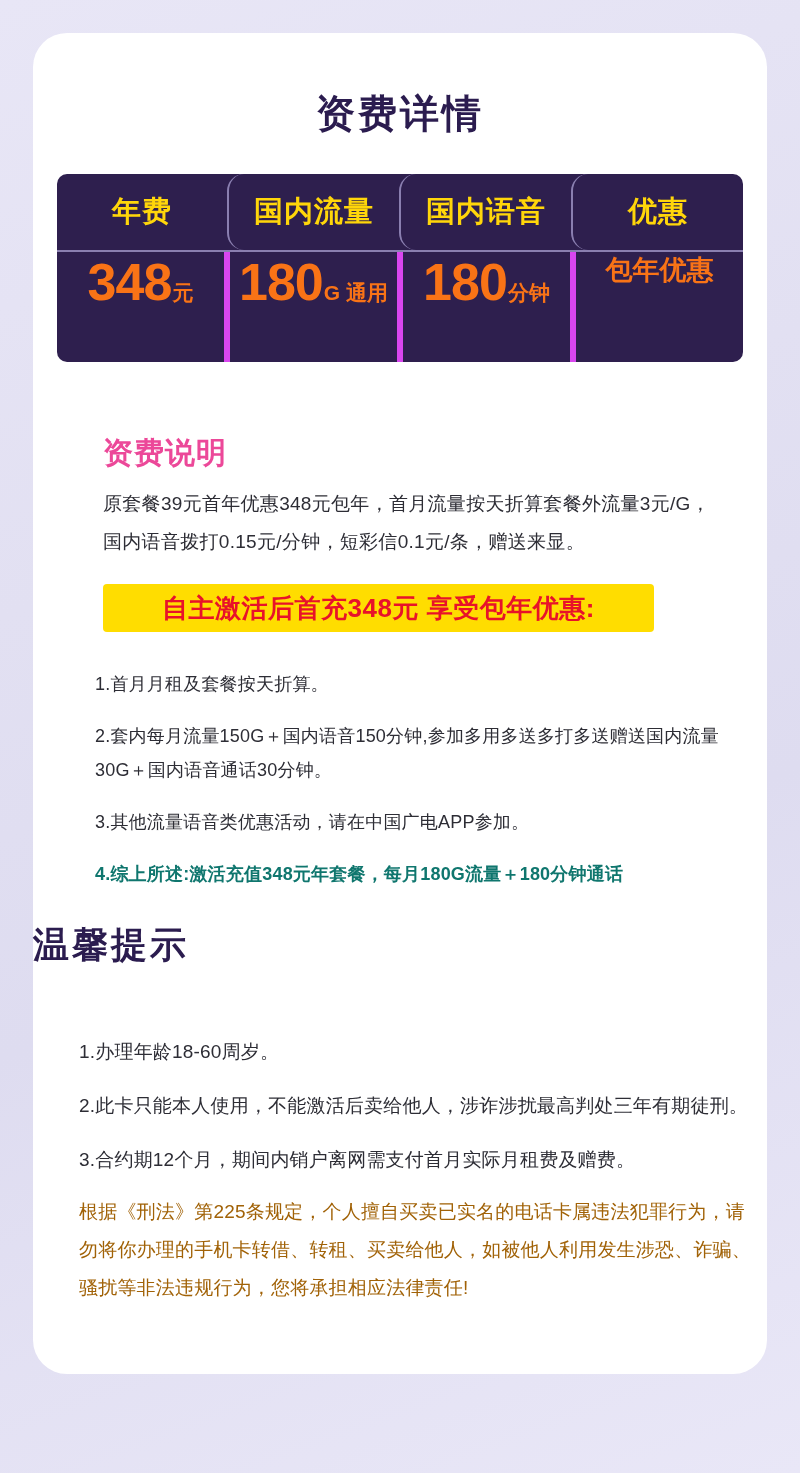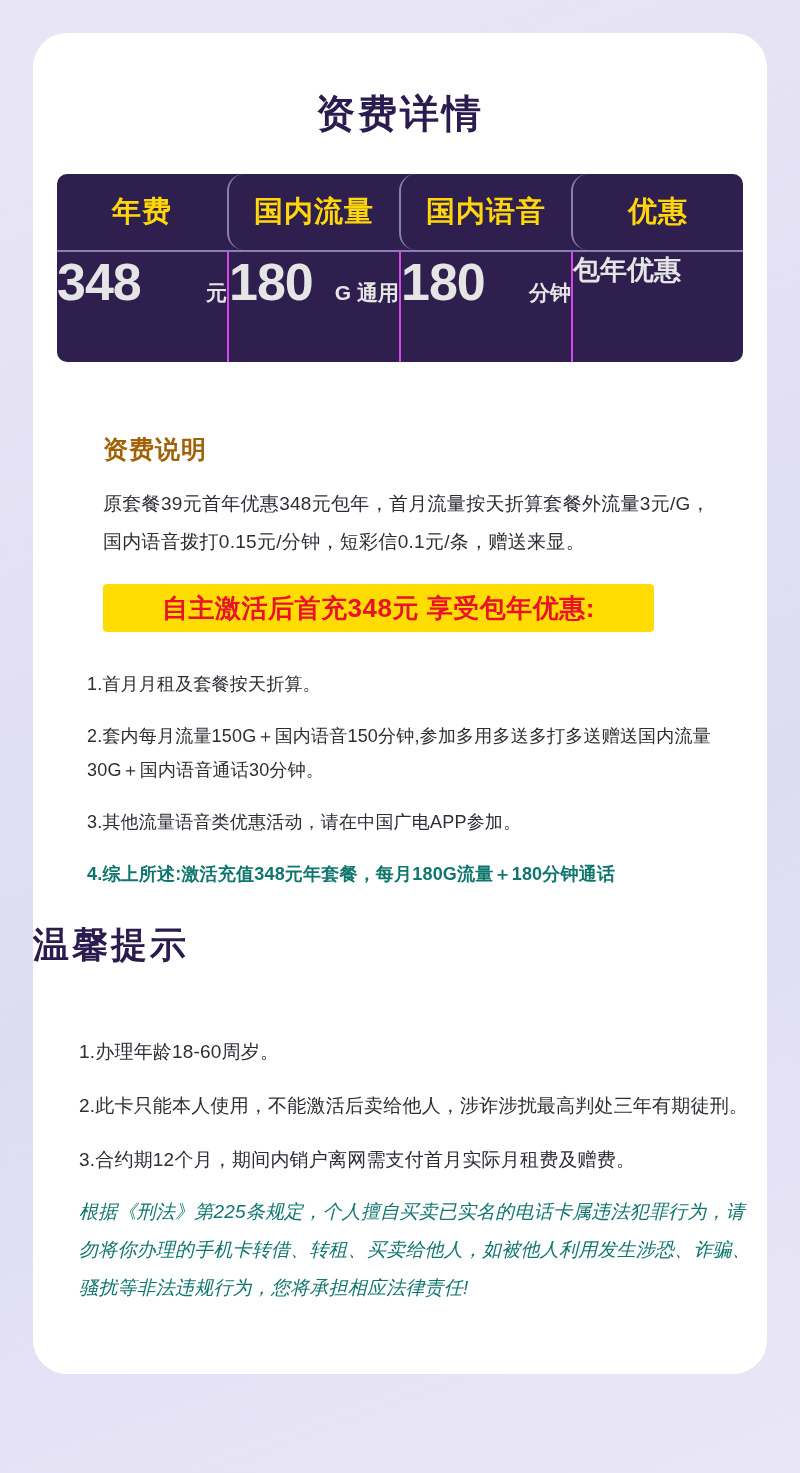--- a/index.html
+++ b/index.html
@@ -70,48 +70,48 @@
     border-left: 2px solid #8a7fb0;
   }
   .fee-body {
     display: flex;
     height: 110px;
   }
   .fee-body .cell {
     flex: 1;
     display: flex;
     align-items: baseline;
-    justify-content: space-between;
-    color: #e5e5e5;
+    justify-content: center;
+    color: #f97316;
   }
   .fee-body .cell + .cell {
-    border-left: 2px solid #d946ef;
+    border-left: 6px solid #d946ef;
   }
   .big-num {
     font-size: 52px;
     font-weight: bold;
     letter-spacing: -1px;
   }
   .unit {
     font-size: 21px;
     font-weight: bold;
     margin-left: 1px;
   }
   .plain-val {
     font-size: 27px;
     font-weight: bold;
   }
 
   
   .section-label {
     position: absolute;
     left: 70px;
-    font-size: 25px;
-    font-weight: bold;
-    color: #a16207;
+    font-size: 30px;
+    font-weight: bold;
+    color: #ec4899;
     letter-spacing: 1px;
   }
   .fee-note-title { top: 400px; }
   .fee-note-body {
     position: absolute;
     left: 70px;
     top: 452px;
     width: 620px;
     font-size: 19px;
     line-height: 38px;
@@ -138,21 +138,21 @@
   }
 
   
   .note-list {
     position: absolute;
     left: 46px;
     top: 634px;
     width: 660px;
   }
   .note-list p {
-    margin: 0 0 18px 8px;
+    margin: 0 0 18px 16px;
     font-size: 18px;
     line-height: 34px;
     color: #2d2d35;
     letter-spacing: 0.2px;
   }
   .note-list p.emph {
     color: #0f766e;
     font-weight: bold;
     font-size: 18px;
     margin-top: 2px;
@@ -183,23 +183,22 @@
     color: #2d2d35;
     letter-spacing: 0.2px;
   }
   .warn-block {
     position: absolute;
     left: 46px;
     top: 1160px;
     width: 676px;
     font-size: 19px;
     line-height: 38px;
-    color: #0f766e;
+    color: #a16207;
     letter-spacing: 0.2px;
-    font-style: italic;
   }
 </style>
 </head>
 <body>
 
 <div class="page">
   <div class="card">
 
     <div class="main-title">资费详情</div>
 

